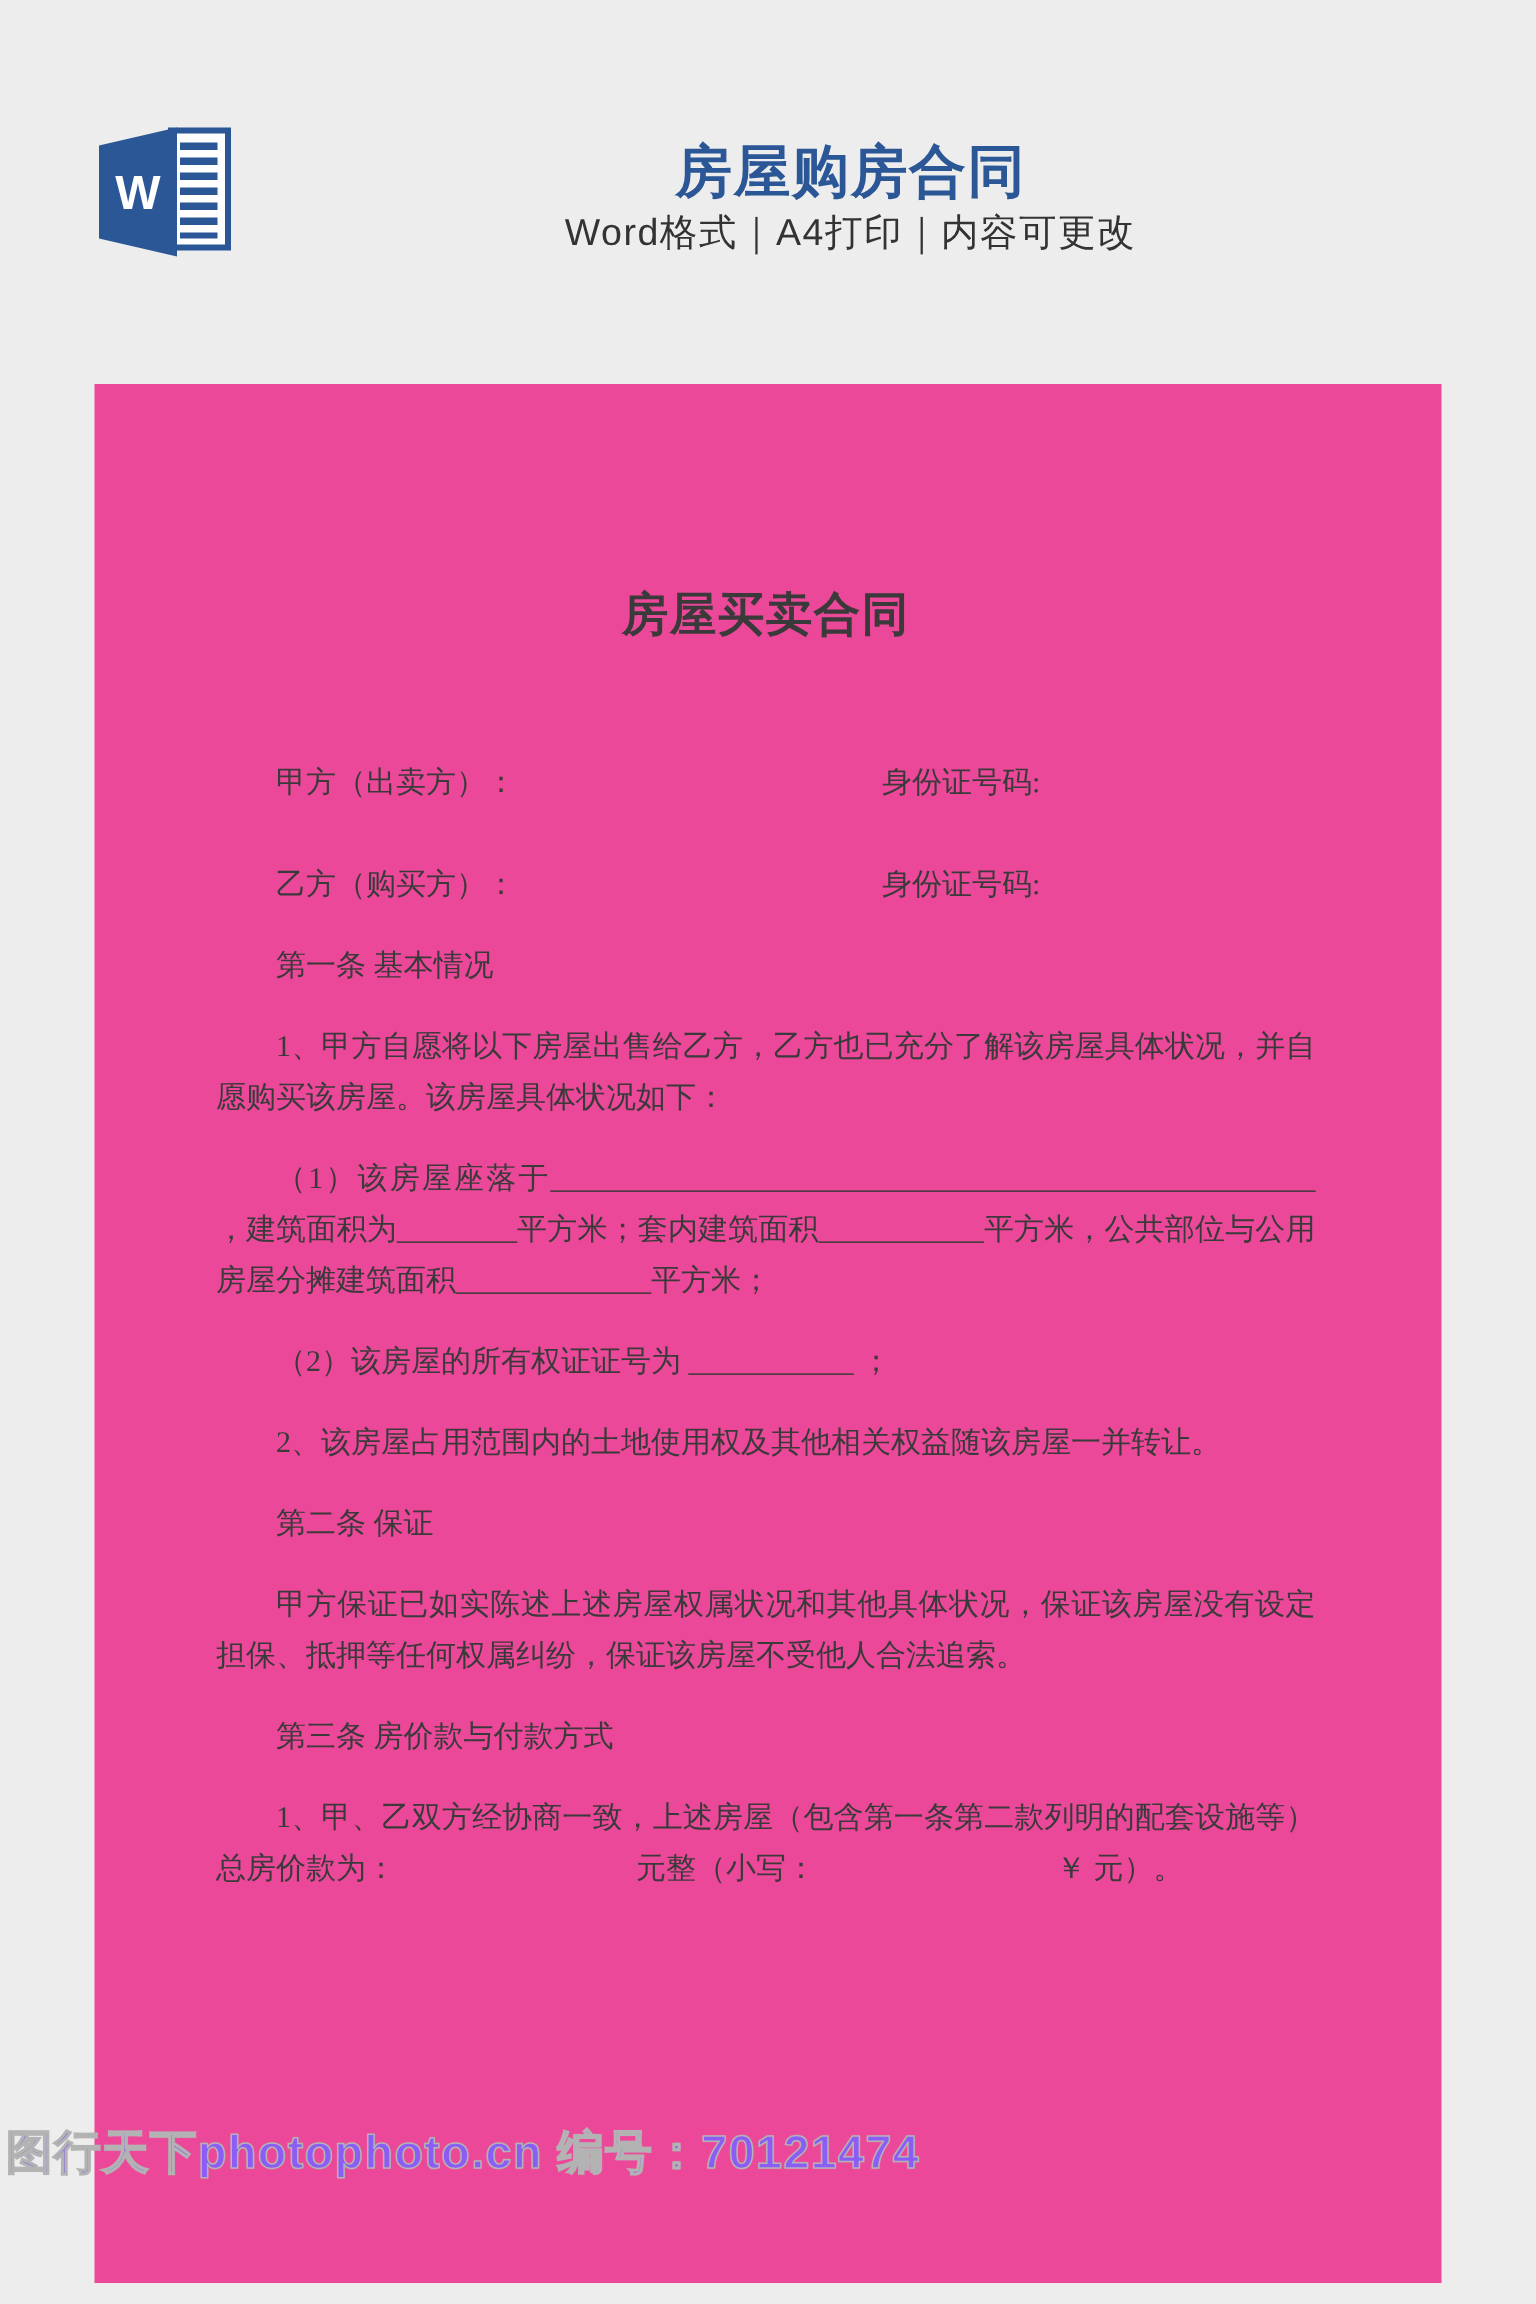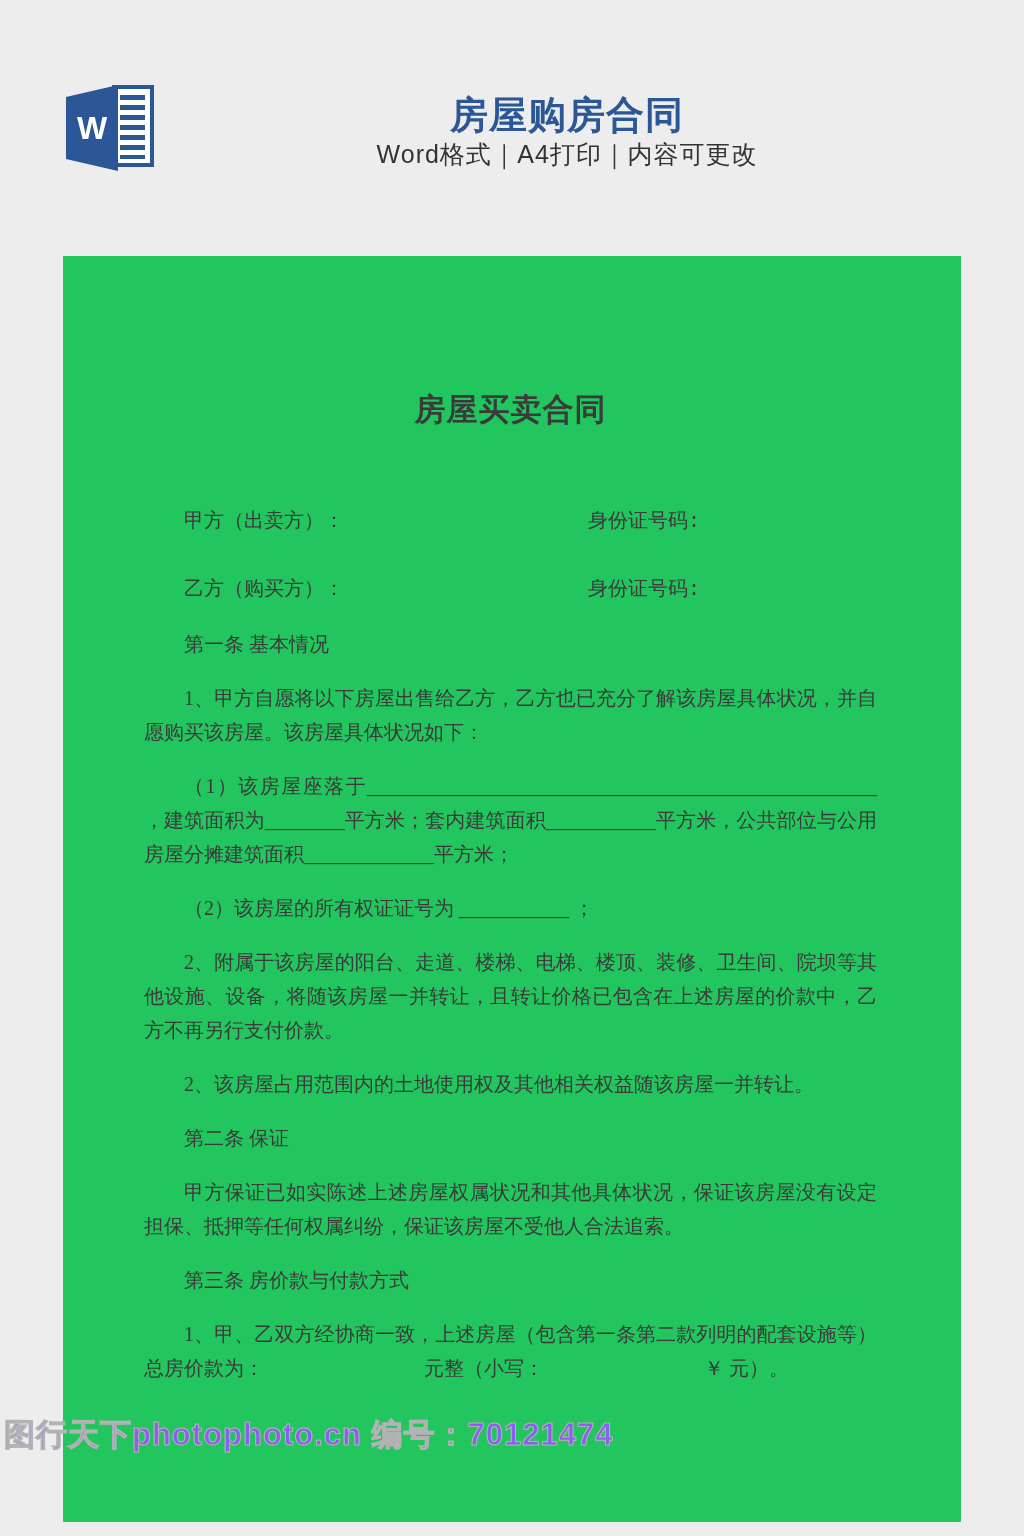--- a/index.html
+++ b/index.html
@@ -23,34 +23,34 @@
     letter-spacing: 1px; line-height: 1.15;
   }
   .tpl-subtitle {
     font-size: 25px; color: #333333; letter-spacing: 1px;
   }
 
   
   .doc-page {
     position: absolute; left: 63px; top: 256px;
     width: 898px; height: 1266px;
-    background: #22c55e;
+    background: #ec4899;
     padding: 138px 84px 0 81px;
     color: #3a3a3a;
     font-family: "Liberation Serif", "DejaVu Serif", serif;
     font-size: 20px; line-height: 34px;
   }
   .doc-title {
     text-align: center;
     font-family: "Liberation Sans", "DejaVu Sans", sans-serif;
     font-size: 31px; font-weight: bold; color: #3a3a3a;
     line-height: 1; letter-spacing: 1px;
   }
   .parties { margin-top: 80px; }
-  .party-row { position: relative; padding-left: 40px; height: 34px; font-family: Liberation Mono, monospace; }
+  .party-row { position: relative; padding-left: 40px; height: 34px; }
   .party-row + .party-row { margin-top: 34px; }
   .party-id { position: absolute; left: 444px; top: 0; }
   .doc-body { margin-top: 2px; }
   .doc-para {
     margin: 20px 0;
     text-indent: 2em;
     text-align: justify;
     word-break: break-all;
   }
 
@@ -102,21 +102,20 @@
       <span>乙方（购买方）：</span>
       <span class="party-id">身份证号码:</span>
     </div>
   </div>
 
   <div class="doc-body">
     <p class="doc-para">第一条 基本情况</p>
     <p class="doc-para">1、甲方自愿将以下房屋出售给乙方，乙方也已充分了解该房屋具体状况，并自愿购买该房屋。该房屋具体状况如下：</p>
     <p class="doc-para">（1）该房屋座落于___________________________________________________ ，建筑面积为________平方米；套内建筑面积___________平方米，公共部位与公用房屋分摊建筑面积_____________平方米；</p>
     <p class="doc-para">（2）该房屋的所有权证证号为 ___________ ；</p>
-    <p class="doc-para">2、附属于该房屋的阳台、走道、楼梯、电梯、楼顶、装修、卫生间、院坝等其他设施、设备，将随该房屋一并转让，且转让价格已包含在上述房屋的价款中，乙方不再另行支付价款。</p>
     <p class="doc-para">2、该房屋占用范围内的土地使用权及其他相关权益随该房屋一并转让。</p>
     <p class="doc-para">第二条 保证</p>
     <p class="doc-para">甲方保证已如实陈述上述房屋权属状况和其他具体状况，保证该房屋没有设定担保、抵押等任何权属纠纷，保证该房屋不受他人合法追索。</p>
     <p class="doc-para">第三条 房价款与付款方式</p>
     <p class="doc-para">1、甲、乙双方经协商一致，上述房屋（包含第一条第二款列明的配套设施等）总房价款为：　　　　　　　　元整（小写：　　　　　　　　￥ 元）。</p>
   </div>
 </div>
 
 <div class="watermark">图行天下photophoto.cn 编号：70121474</div>
 

